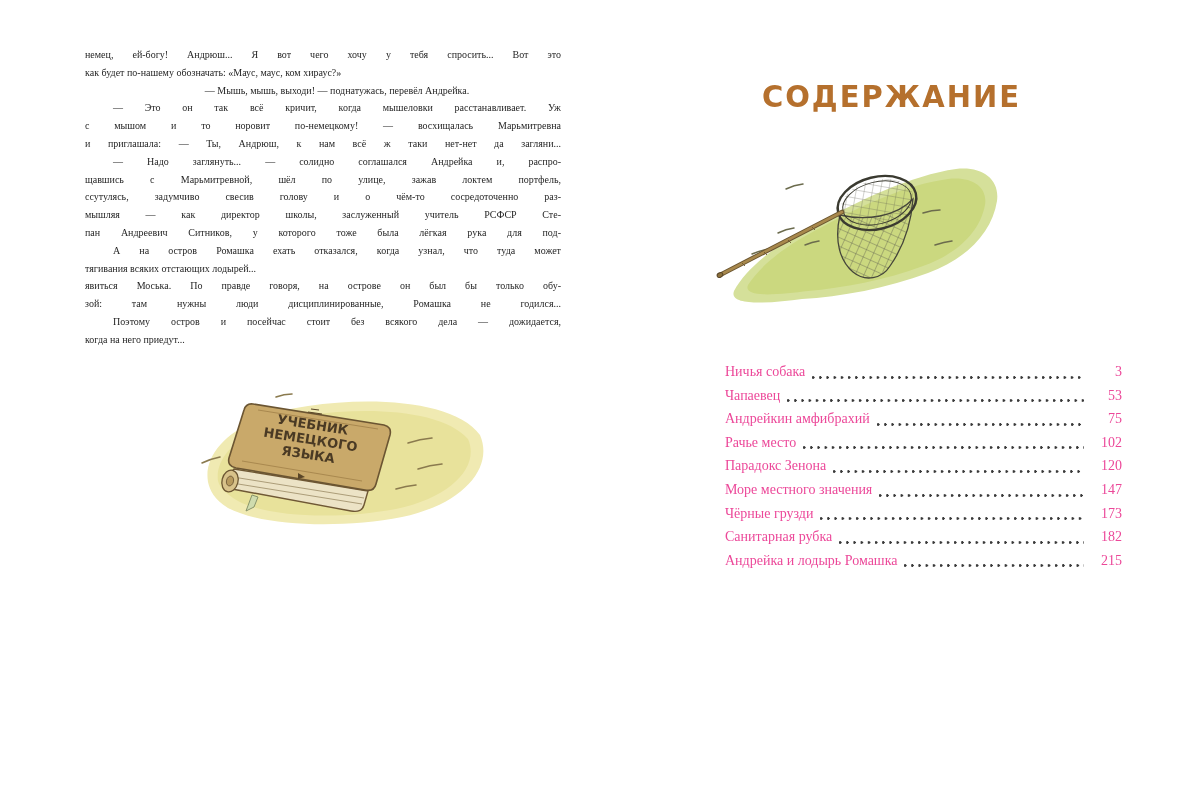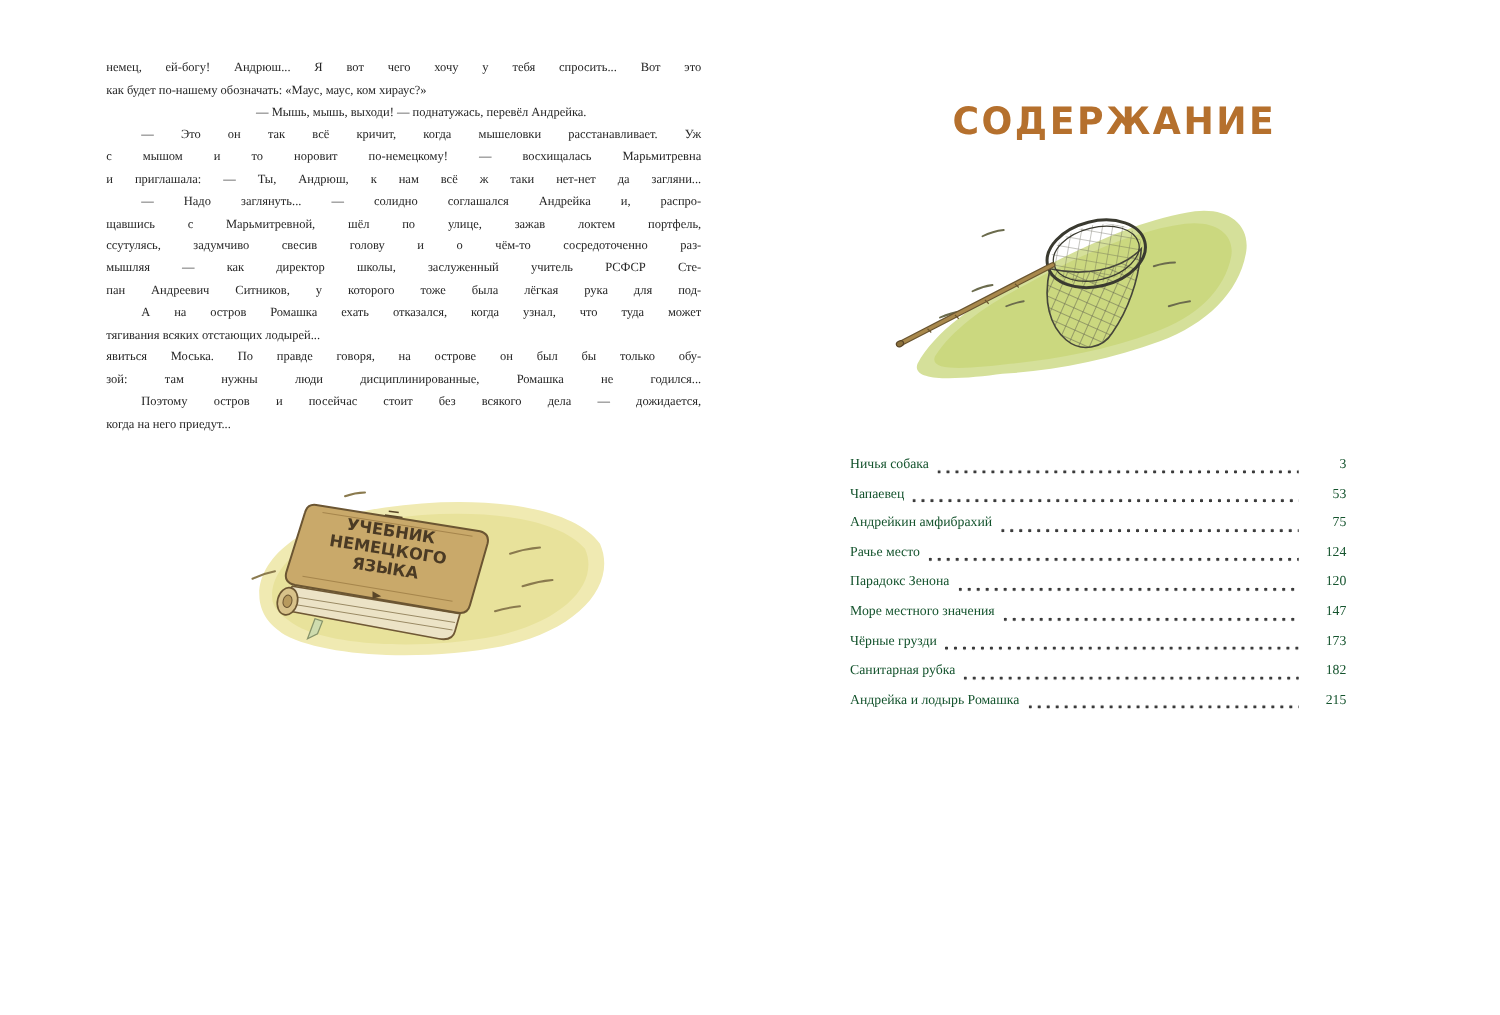--- a/index.html
+++ b/index.html
@@ -22,22 +22,22 @@
   #net-illus{left:690px;top:153px;width:320px;height:158px;}
   
   .contents-title{
     position:absolute;left:693px;top:80px;width:397px;
     text-align:center;
     font-family:"DejaVu Sans", sans-serif;
     font-weight:bold;font-size:29px;letter-spacing:2px;
     transform:scaleY(1.04);
   }
   .toc{
-    position:absolute;left:680px;top:360px;width:397px;
-    font-size:11px;color:#14532d;
+    position:absolute;left:725px;top:360px;width:397px;
+    font-size:14px;color:#ec4899;
   }
   .toc-row{display:flex;align-items:baseline;height:23.6px;line-height:23.6px;}
   .toc-title{white-space:nowrap;}
   .dots{
     flex:1;height:5px;align-self:flex-end;margin:0 6px 4px 7px;
     background-image:radial-gradient(circle at 1.2px 2.5px, #3a3a3a 1.15px, transparent 1.5px);
     background-size:7.2px 5px;background-repeat:repeat-x;background-position:left center;
   }
   .toc-num{width:32px;text-align:right;white-space:nowrap;}
 </style>
@@ -151,21 +151,21 @@
       <span class="toc-num">53</span>
     </div>
     <div class="toc-row">
       <span class="toc-title">Андрейкин амфибрахий</span>
       <span class="dots"></span>
       <span class="toc-num">75</span>
     </div>
     <div class="toc-row">
       <span class="toc-title">Рачье место</span>
       <span class="dots"></span>
-      <span class="toc-num">124</span>
+      <span class="toc-num">102</span>
     </div>
     <div class="toc-row">
       <span class="toc-title">Парадокс Зенона</span>
       <span class="dots"></span>
       <span class="toc-num">120</span>
     </div>
     <div class="toc-row">
       <span class="toc-title">Море местного значения</span>
       <span class="dots"></span>
       <span class="toc-num">147</span>

